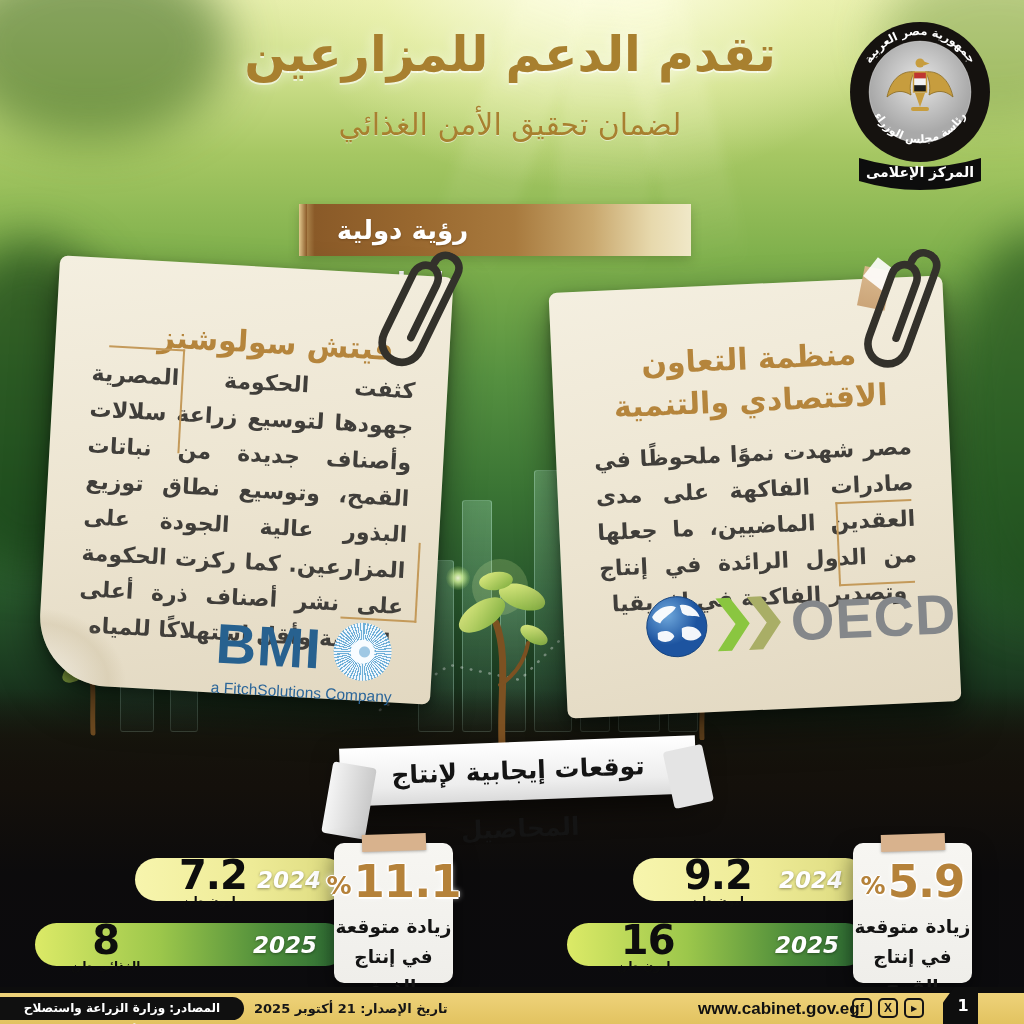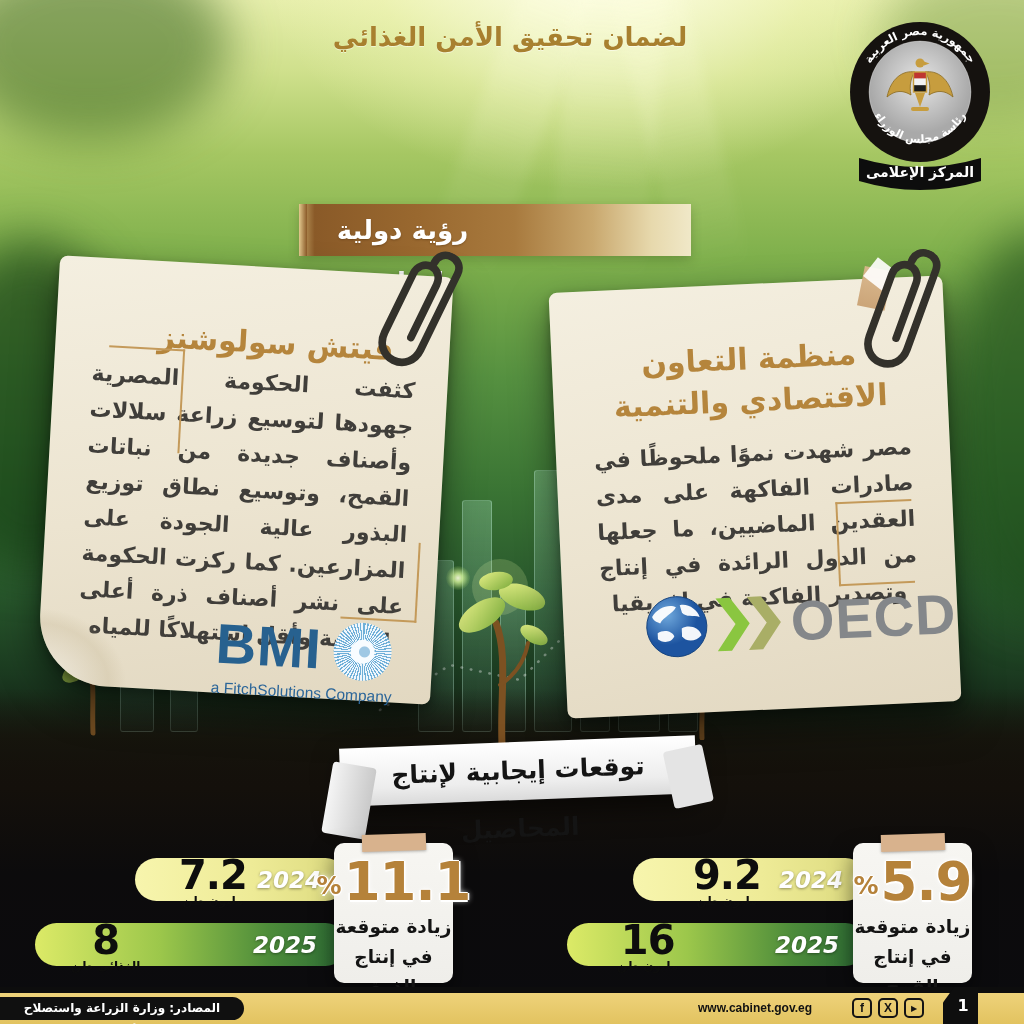--- a/index.html
+++ b/index.html
@@ -31,21 +31,21 @@
           background:radial-gradient(circle,#f8ffe0 0%, rgba(220,255,160,.85) 25%, rgba(180,230,120,.25) 60%, transparent 75%); }
   .soil { position:absolute; left:0; top:688px; width:1024px; height:336px; z-index:3;
           background:linear-gradient(180deg, rgba(18,14,8,0) 0%, rgba(24,17,10,.65) 14%, #14100b 30%, #0c0b0c 55%, #0b0b0e 100%); }
   .plant { position:absolute; z-index:4; }
 
   
   .title-block { position:absolute; left:150px; top:22px; width:720px; text-align:center; z-index:4; direction:rtl; }
   .t1 { font-size:30px; font-weight:bold; color:#a8802f; text-shadow:0 1px 0 rgba(255,255,255,.55), 0 0 8px rgba(255,255,250,.45); }
   .t2 { font-size:49px; font-weight:bold; color:#a8802f; margin-top:4px;
         text-shadow:0 2px 0 rgba(255,255,255,.6), 0 0 14px rgba(255,255,250,.6); }
-  .t3 { font-size:26px; font-weight:bold; color:#a8802f; margin-top:0; text-shadow:0 1px 0 rgba(255,255,255,.5); }
+  .t3 { font-size:30px; font-weight:normal; color:#a8802f; margin-top:24px; text-shadow:0 1px 0 rgba(255,255,255,.5); }
 
   .gov-logo { position:absolute; left:845px; top:20px; z-index:4; }
 
   .intl-ribbon { position:absolute; left:299px; top:204px; width:392px; height:52px; z-index:4;
     background:linear-gradient(90deg,#c8a96b 0%,#8a5a28 4%,#99682f 30%,#a87a3e 55%,#c9a86e 75%,#e7d9ad 90%,#f0e8c8 100%);
     box-shadow:0 4px 10px rgba(40,60,20,.25); direction:rtl; }
   .intl-ribbon::before { content:""; position:absolute; left:0; top:0; width:8px; height:100%;
     background:linear-gradient(90deg,#e3c98f,#8a5a28); }
   .intl-ribbon span { display:block; padding-right:185px; text-align:center; line-height:52px;
     color:#fff; font-size:26px; font-weight:bold; text-shadow:0 1px 2px rgba(70,40,10,.4); }
@@ -106,34 +106,34 @@
   .byear { position:absolute; top:9px; font-size:23px; font-weight:bold; color:#fff; text-shadow:0 1px 3px rgba(0,0,0,.4);font-style:italic; }
 
   .stat-card { position:absolute; width:119px; height:140px; z-index:8; text-align:center; direction:rtl;
                background:linear-gradient(180deg,#f7f6f2,#efeeea); border-radius:10px;
                box-shadow:0 10px 22px rgba(0,0,0,.5); }
   .stat-tape { position:absolute; top:-9px; left:50%; transform:translateX(-50%) rotate(-2deg);
                width:64px; height:17px; background:#d8b28d; box-shadow:0 1px 3px rgba(0,0,0,.3); }
   .pct-row { display:flex; direction:ltr; justify-content:center; align-items:flex-end; gap:2px; margin-top:16px;
              color:#b5823a; text-shadow:-1.5px 0 #fff,1.5px 0 #fff,0 -1.5px #fff,0 1.5px #fff,0 0 6px #fff; }
   .pct-sign { font-size:25px; font-weight:bold; line-height:30px; margin-bottom:3px; }
-  .pct-num  { font-size:53px; font-weight:bold; line-height:45px; letter-spacing:-1px; }
+  .pct-num  { font-size:45px; font-weight:bold; line-height:45px; letter-spacing:-1px; }
   .stat-label { font-size:18.5px; font-weight:bold; color:#141414; line-height:30px; margin-top:8px; }
 
   
   .footer-line { position:absolute; left:0; top:987px; width:1024px; height:6px; background:#0d0d0d; z-index:9; }
   .footer { position:absolute; left:0; top:993px; width:1024px; height:31px; z-index:9;
             background:linear-gradient(180deg,#eed27a,#e2c360); }
   .src-pill { position:absolute; left:0; top:4px; width:244px; height:23px; background:#101010;
               border-radius:0 12px 12px 0; color:#fff; font-size:12px; font-weight:bold;
               text-align:center; line-height:23px; direction:rtl; }
   .issue-date { position:absolute; left:254px; top:0; height:31px; line-height:31px;
               font-size:13px; font-weight:bold; color:#161616; direction:rtl; }
   .website { position:absolute; left:698px; top:0; line-height:31px; font-family:"Liberation Sans","DejaVu Sans",sans-serif;
-              font-size:12px; font-weight:bold; color:#111; text-decoration:none; }
+              font-size:17px; font-weight:bold; color:#111; text-decoration:none; }
   .social { position:absolute; left:852px; top:5px; display:flex; gap:6px; }
   .si { width:20px; height:20px; border:2.5px solid #141414; border-radius:5px; display:flex; align-items:center;
         justify-content:center; font-family:"Liberation Sans","DejaVu Sans",sans-serif; font-weight:bold;
         font-size:12px; color:#141414; }
   .si-yt { font-size:8px; }
   .page-tab { position:absolute; left:943px; top:-6px; width:35px; height:37px; background:#0e0e0e; color:#fff;
         clip-path:polygon(32% 0,100% 0,100% 100%,0 100%,0 42%); display:flex; align-items:center;
         justify-content:center; font-size:16px; font-weight:bold; padding-left:5px; }
 </style>
 </head>
@@ -189,20 +189,21 @@
     <ellipse cx="30" cy="52" rx="18" ry="9" fill="#9fbf4a" opacity=".85" transform="rotate(-35 30 52)"></ellipse>
     <ellipse cx="60" cy="44" rx="16" ry="8" fill="#b3cc57" opacity=".85" transform="rotate(25 60 44)"></ellipse>
   </svg>
   <svg class="plant" style="left:652px;top:630px;" width="100" height="110" viewBox="0 0 100 110">
     <path d="M50,108 C49,85 52,70 49,55" stroke="#6d4a20" stroke-width="5" fill="none" stroke-linecap="round"></path>
     <ellipse cx="34" cy="48" rx="17" ry="8" fill="#b9cf56" opacity=".8" transform="rotate(-30 34 48)"></ellipse>
     <ellipse cx="66" cy="42" rx="15" ry="8" fill="#9fbf4a" opacity=".8" transform="rotate(22 66 42)"></ellipse>
   </svg>
 
   <div class="title-block">
+    <div class="t2">تقدم الدعم للمزارعين</div>
     <div class="t3">لضمان تحقيق الأمن الغذائي</div>
   </div>
 
   <svg class="gov-logo" width="150" height="178" viewBox="0 0 150 178">
     <defs>
       <radialGradient id="silver" cx="50%" cy="40%">
           <stop offset="0" stop-color="#e6e6e6"></stop>
           <stop offset="1" stop-color="#a9a9a9"></stop>
         </radialGradient>
       <path id="arcTop" d="M 18,72 A 57,57 0 0 1 132,72"></path>
@@ -315,21 +316,21 @@
       <span class="pct-sign">%</span>
       <span class="pct-num">11.1</span>
     </div>
     <div class="stat-label">
       <div>زيادة متوقعة</div>
       <div>في إنتاج الذرة</div>
     </div>
   </div>
 
   <div class="hbar bar-yellow" style="left:633px;top:858px;width:234px;">
-    <div class="bval" style="left:60px;">
+    <div class="bval" style="left:51px;align-items:flex-end;">
       <span class="n">9.2</span>
       <span class="u">مليون طن</span>
     </div>
     <div class="byear" style="right:24px;">2024</div>
   </div>
   <div class="hbar bar-green" style="left:567px;top:923px;width:300px;">
     <div class="bval" style="left:50px;">
       <span class="n">16</span>
       <span class="u">مليون طن</span>
     </div>
@@ -343,20 +344,21 @@
     </div>
     <div class="stat-label">
       <div>زيادة متوقعة</div>
       <div>في إنتاج القمح</div>
     </div>
   </div>
 
   <div class="footer-line"></div>
   <div class="footer">
     <div class="src-pill">المصادر: وزارة الزراعة واستصلاح الأراضي</div>
+    <div class="issue-date">تاريخ الإصدار: 21 أكتوبر 2025</div>
     <a class="website" href="#">www.cabinet.gov.eg</a>
     <div class="social">
       <span class="si">f</span>
       <span class="si">X</span>
       <span class="si si-yt">▶</span>
     </div>
     <div class="page-tab">1</div>
   </div>
 
 </div>

